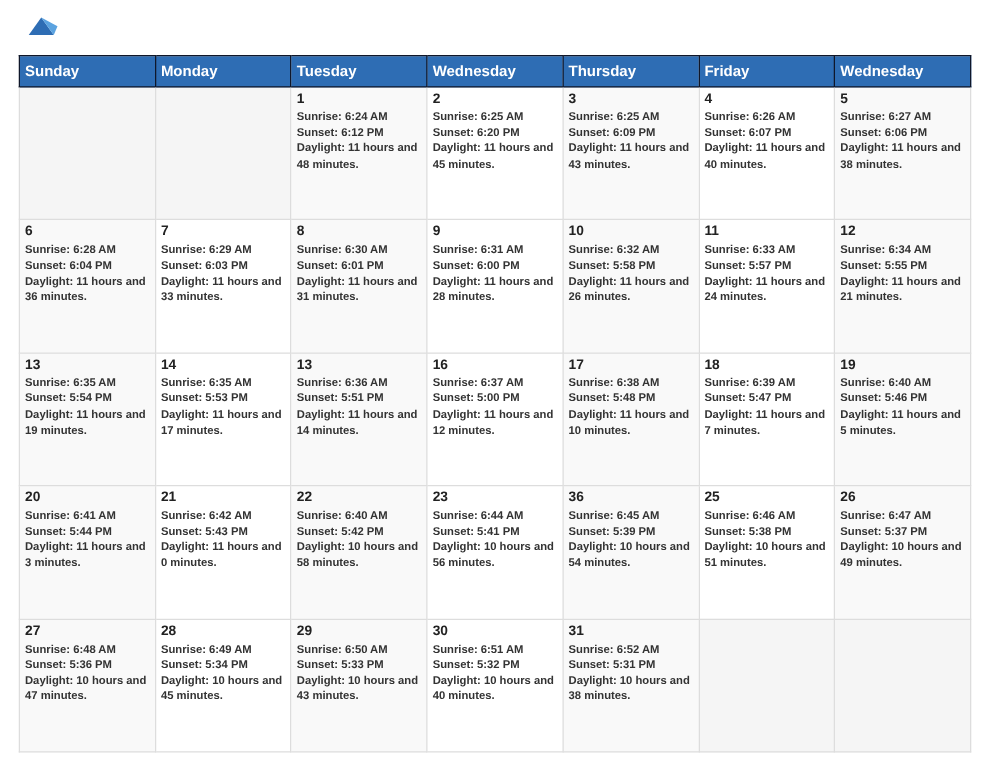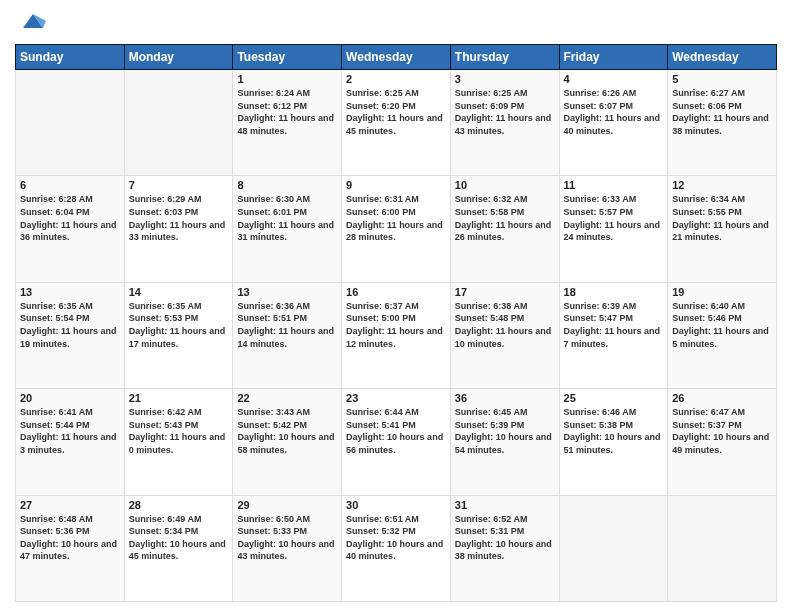--- a/index.html
+++ b/index.html
@@ -247,21 +247,21 @@
 Daylight: 11 hours and 3 minutes.</div>
           </td>
           <td>
             <span class="day-num">21</span>
             <div class="day-info">Sunrise: 6:42 AM
 Sunset: 5:43 PM
 Daylight: 11 hours and 0 minutes.</div>
           </td>
           <td>
             <span class="day-num">22</span>
-            <div class="day-info">Sunrise: 3:43 AM
+            <div class="day-info">Sunrise: 6:40 AM
 Sunset: 5:42 PM
 Daylight: 10 hours and 58 minutes.</div>
           </td>
           <td>
             <span class="day-num">23</span>
             <div class="day-info">Sunrise: 6:44 AM
 Sunset: 5:41 PM
 Daylight: 10 hours and 56 minutes.</div>
           </td>
           <td>

